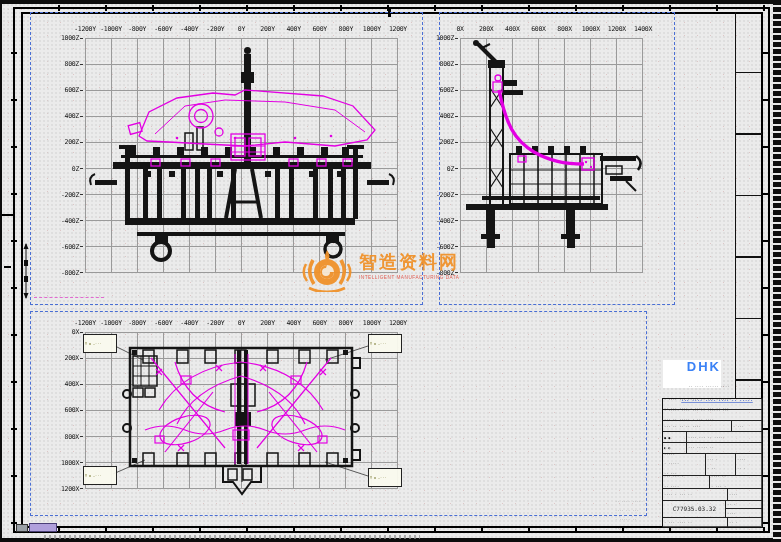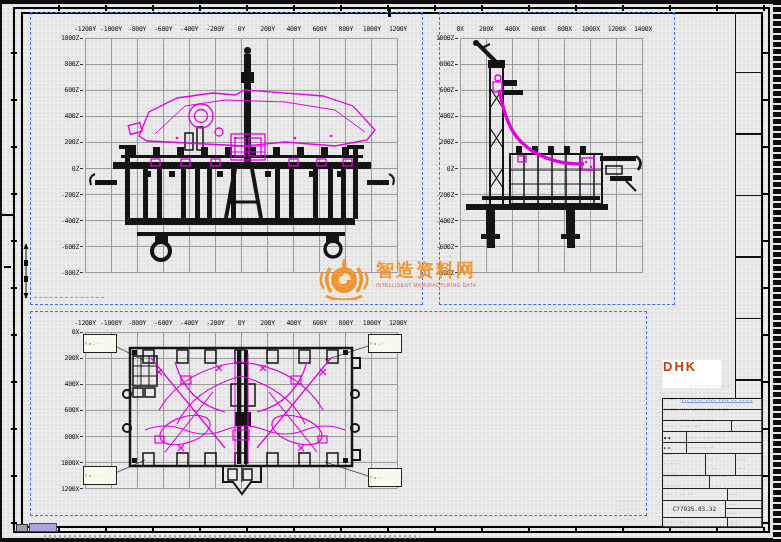--- a/index.html
+++ b/index.html
@@ -25,21 +25,21 @@
   .mstack{display:flex;flex-direction:column;justify-content:center;}
   .mstack .m{transform-origin:0 50%;}
   #titleblock{border:1.5px solid #111;display:flex;flex-direction:column;box-sizing:border-box;background:rgba(235,235,235,0.35);}
   .tbrow{display:flex;border-bottom:1px solid #222;box-sizing:border-box;}
   .tbrow:last-child{border-bottom:none;}
   .tbc{border-right:1px solid #222;box-sizing:border-box;display:flex;flex-direction:column;justify-content:center;padding-left:1px;overflow:hidden;}
   .tbc:last-child{border-right:none;}
   #dwgno{font-size:6px;color:#222;justify-content:center;align-items:center;flex-direction:row;display:flex;}
   #wm-title{font-family:"DejaVu Sans",sans-serif;font-weight:bold;font-size:18px;letter-spacing:2px;color:#f0922b;}
   #wm-sub{font-size:5.5px;color:#e2574d;letter-spacing:0.6px;font-family:"Liberation Sans",sans-serif;transform:scale(.85);transform-origin:0 50%;}
-  #dhk-letters{font-family:"Liberation Sans",sans-serif;font-weight:900;font-size:13px;color:#c2410c;text-align:left;letter-spacing:2px;line-height:14px;}
+  #dhk-letters{font-family:"Liberation Sans",sans-serif;font-weight:900;font-size:13px;color:#3b82f6;text-align:right;letter-spacing:2px;line-height:14px;}
   #dhk-caption{text-align:center;color:#555;}
   #vendor-link{font-size:8px;transform:scale(.55);transform-origin:50% 50%;color:#1b46c8;text-decoration:underline;white-space:nowrap;display:inline-block;}
   .stampline{color:#808080;}
   #microstrip{background:repeating-linear-gradient(to right,#8f8f8f 0 2px,transparent 2px 5px);opacity:.7;}
   .rightruler{background:repeating-linear-gradient(to bottom,#0d0d0d 0 5px,#e8e8e8 5px 7px);}
   .rcol-upper{border-left:1.5px solid #111;background:repeating-linear-gradient(to bottom,transparent 0 60px,#111 60px 61.5px);}
 </style>
 </head>
 <body>
 
@@ -360,21 +360,21 @@
     <span>Z = +···</span>
   </div>
 
 <svg class="abs" style="left:20px;top:240px;" width="12" height="62" viewBox="0 0 12 62">
   <path d="M6,4 V58" stroke="#111" stroke-width="1"></path>
   <path d="M6,3 l-2.5,6 h5 z M6,59 l-2.5,-6 h5 z" fill="#111"></path>
   <rect x="4" y="20" width="4" height="6" fill="#111"></rect>
     <rect x="4" y="36" width="4" height="6" fill="#111"></rect>
 </svg>
 
-<div class="abs" style="left:318px;top:246px;width:230px;height:50px;z-index:30;opacity:.95;pointer-events:none;margin-top:8px;">
+<div class="abs" style="left:301px;top:246px;width:230px;height:50px;z-index:30;opacity:.95;pointer-events:none;">
   <svg class="abs" style="left:0;top:0;" width="52" height="46" viewBox="0 0 52 46">
     <path d="M12,14 q-7,12 1,24" stroke="#f0922b" stroke-width="3.5" fill="none"></path>
     <path d="M5,18 q-5,9 1,17" stroke="#f0922b" stroke-width="2.5" fill="none"></path>
     <path d="M40,14 q7,12 -1,24" stroke="#f0922b" stroke-width="3.5" fill="none"></path>
     <path d="M47,18 q5,9 -1,17" stroke="#f0922b" stroke-width="2.5" fill="none"></path>
     <circle cx="26" cy="26" r="13" fill="#f0922b"></circle>
     <circle cx="26" cy="26" r="7" fill="#f6e7d2"></circle>
     <path d="M26,19 a7,7 0 1 0 7,7 l-4,0 a4,4 0 1 1 -4,-4 z" fill="#f0922b"></path>
     <path d="M26,4 q5,7 0,12 q-4,-5 0,-12" fill="#f0922b"></path>
     <path d="M8,42 q18,8 36,0" stroke="#f0922b" stroke-width="3" fill="none"></path>

